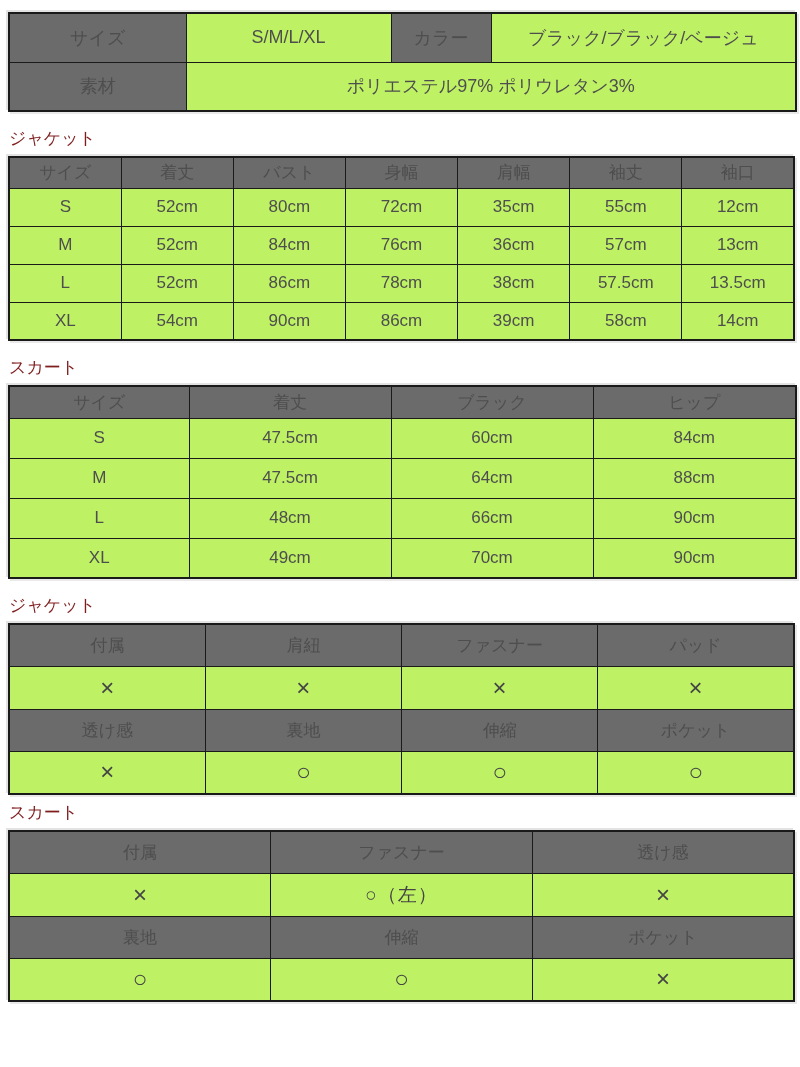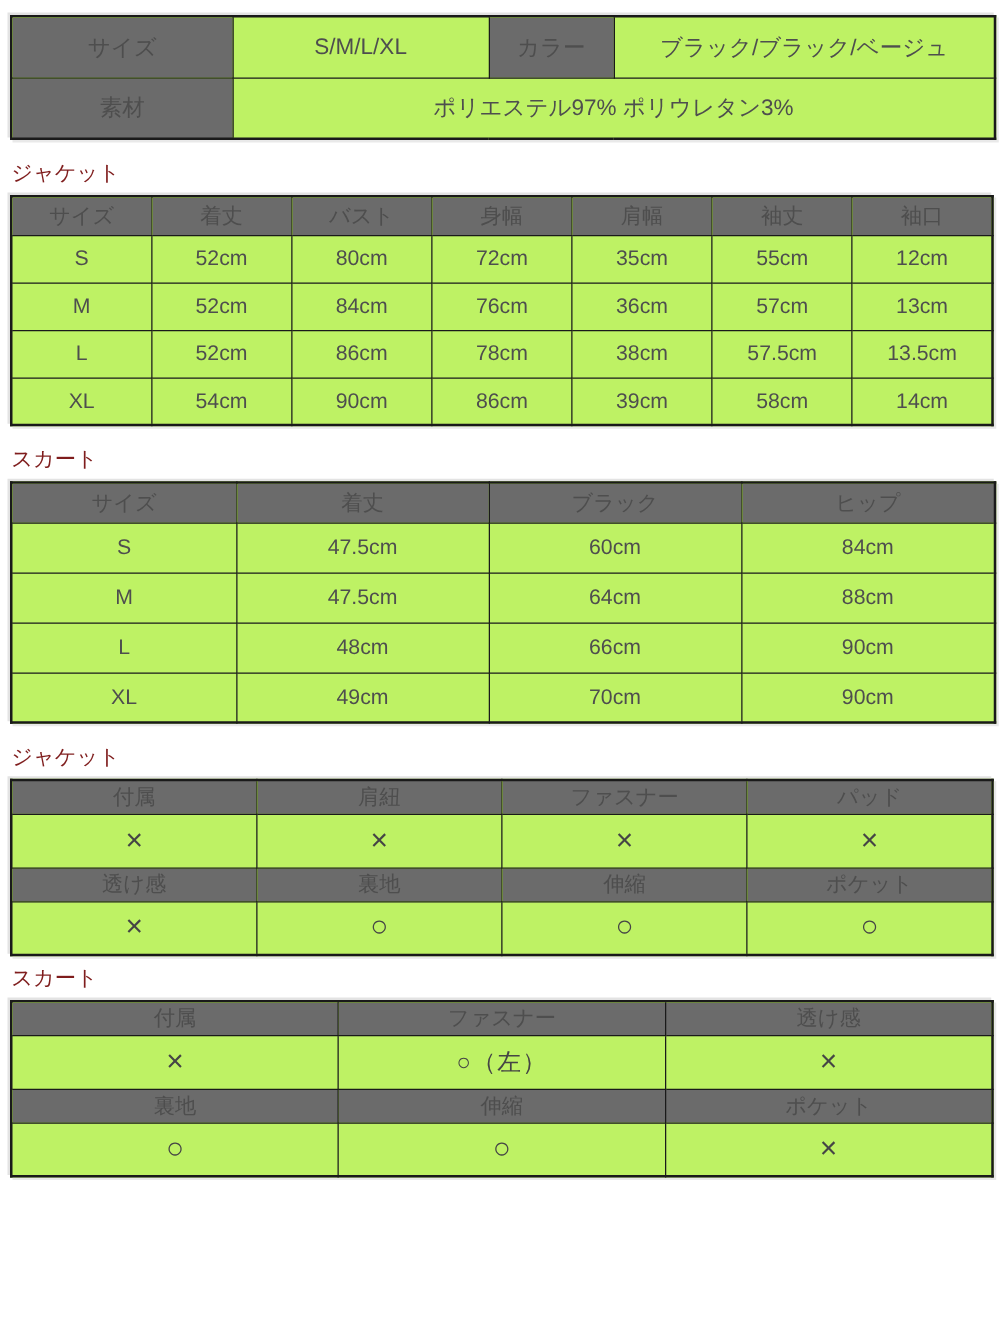--- a/index.html
+++ b/index.html
@@ -38,21 +38,21 @@
     margin: 15px 0 6px 1px;
   }
   .section-title.tight { margin-top: 6px; }
 
   .jacket .hd  { height: 31px; font-size: 17px; }
   .jacket .val { height: 38px; font-size: 17px; }
 
   .skirt .hd   { height: 32px; font-size: 17px; }
   .skirt .val  { height: 40px; font-size: 17px; }
 
-  .spec .hd    { height: 27px; font-size: 17px; }
+  .spec .hd    { height: 42px; font-size: 17px; }
   .spec .val   { height: 43px; font-size: 17px; }
 
   .mark { font-size: 24px; font-weight: 300; color: #454545; }
   .mark-mixed { font-size: 19px; font-weight: 300; color: #454545; letter-spacing: 1px; }
 </style>
 </head>
 <body>
 
 <div class="page">
 

